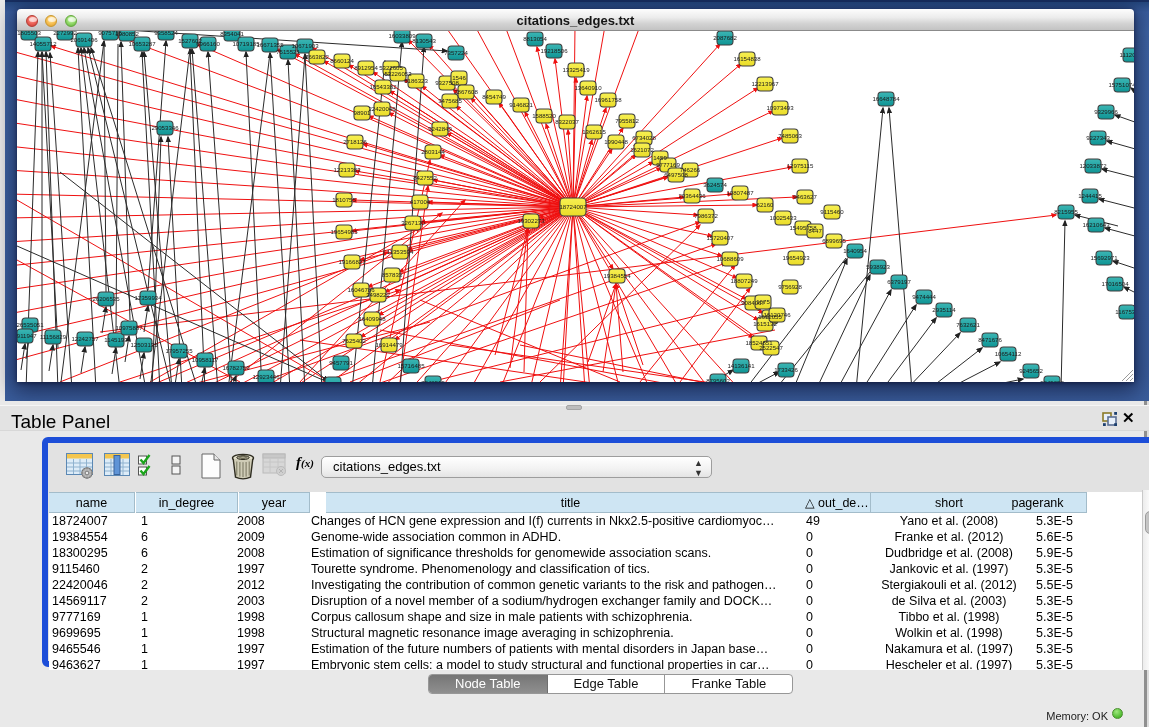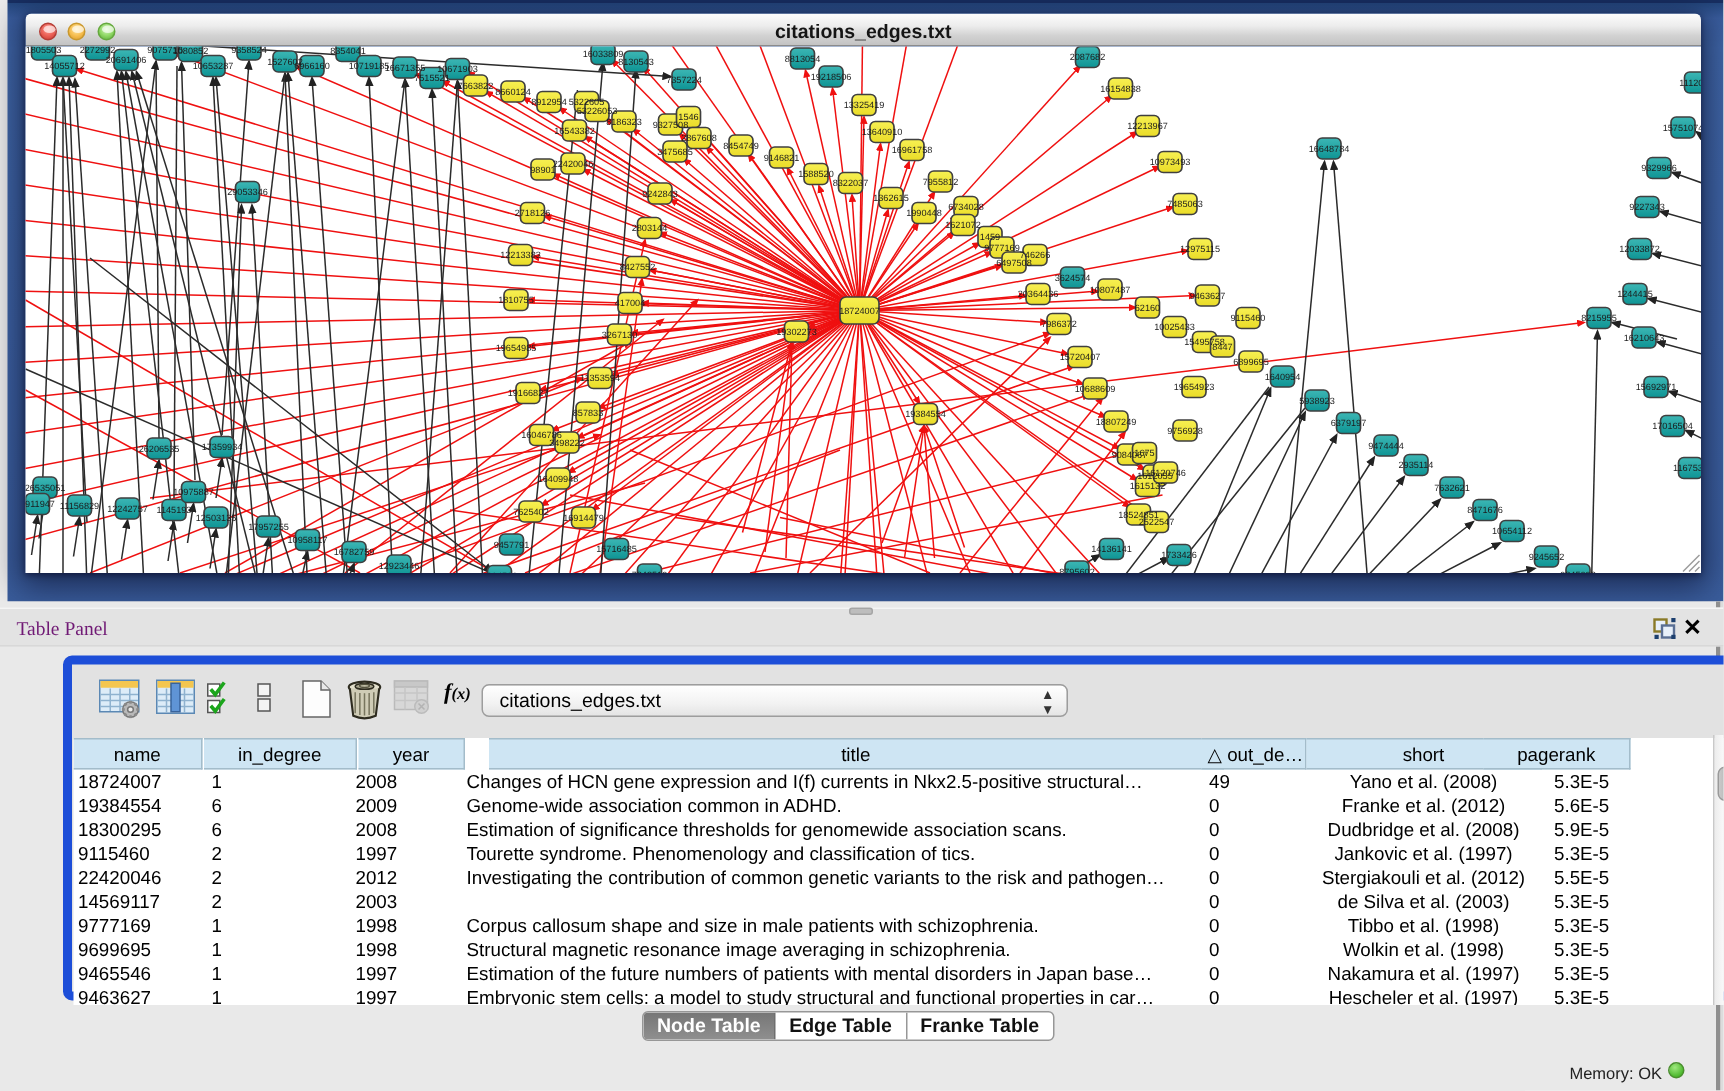--- a/index.html
+++ b/index.html
@@ -24,21 +24,21 @@
 .tl i { position:absolute; left:2px; top:1px; width:8px; height:5px; border-radius:50%;
   background:rgba(255,255,255,.65); }
 #b1 { left:9px;  background:radial-gradient(circle at 50% 35%,#ff9d94 0,#ea5f55 55%,#c33a30 100%); border:1px solid #b43c35;}
 #b2 { left:28px; background:radial-gradient(circle at 50% 35%,#ffe9a8 0,#f6bd4e 55%,#d79a2c 100%); border:1px solid #c9982e;}
 #b3 { left:48px; background:radial-gradient(circle at 50% 35%,#d6f7c4 0,#8ed763 55%,#5aa83c 100%); border:1px solid #65a83e;}
 
 
 #tp { position:absolute; left:0; top:401px; width:1149px; height:326px; background:#e9e9e9; }
 #tphead { position:absolute; left:0; top:4px; width:1149px; height:26px; background:#e3e3e3;
   border-top:1px solid #f5f5f5; border-bottom:1px solid #d8d8d8; }
-#tphead .t { position:absolute; left:11px; top:5px; font-size:13px; color:#701a75;font-family:Liberation Serif, serif; }
+#tphead .t { position:absolute; left:11px; top:5px; font-size:19px; color:#000000; }
 #grip { position:absolute; left:566px; top:-1px; width:16px; height:5px; border-radius:2px;
   background:#bdbdbd; border:1px solid #a5a5a5; }
 #xbtn { position:absolute; left:1122px; top:3px; font-size:15px; font-weight:bold; color:#000; }
 
 #content { position:absolute; left:14px; top:36px; width:1123px; height:230px;
   background:#e2e2e2; border:6px solid #1d4ed8; border-radius:6px;margin-left:28px; }
 
 
 #tbar { position:absolute; left:0; top:0; width:100%; height:44px; }
 .ic { position:absolute; top:9px; }
@@ -69,21 +69,21 @@
 
 #sb { position:absolute; right:2px; top:47px; width:15px; height:180px;
   background:linear-gradient(90deg,#ececec 0,#f8f8f8 40%,#f3f3f3 100%);
   border-left:1px solid #c9c9c9; }
 #sb .th { position:absolute; left:2px; top:21px; width:10px; height:23px; border-radius:5px;
   background:linear-gradient(90deg,#c9c9c9,#adadad); border:1px solid #9a9a9a; }
 
 
 #tabs { position:absolute; left:428px; top:273px; height:20px; display:flex;
   border:1px solid #979797; border-radius:4px; overflow:hidden; background:#fff; }
-#tabs div { height:18px; line-height:18px; padding:0 9px; font-size:13px; font-weight:bold; color:#111;
+#tabs div { height:18px; line-height:18px; padding:0 26px; font-size:13px; font-weight:normal; color:#111;
   border-right:1px solid #979797; }
 #tabs div:last-child { border-right:none; }
 #tabs .sel { background:linear-gradient(180deg,#767676,#8f8f8f); color:#fff;
   border-right:1px solid #6f6f6f; }
 #mem { position:absolute; right:41px; top:309px; font-size:11px; color:#222; }
 #memdot { position:absolute; right:26px; top:307px; width:11px; height:11px; border-radius:50%;
   background:radial-gradient(circle at 40% 30%,#9fe87e 0,#4fba30 70%,#3f9a26 100%);
   border:1px solid #4a8f2e; }
 svg text { font-family:"Liberation Sans",sans-serif; }
 </style></head>
@@ -713,21 +713,21 @@
           <div class="hc" style="left:190px;width:71px">year</div>
           <div class="hc" style="left:277px;width:490px">title</div>
           <div class="hc" style="left:752px;width:70px;text-align:left;padding-left:4px">△ out_de…</div>
           <div class="hc" style="left:822px;width:157px">short</div>
           <div class="hc" style="left:940px;width:98px">pagerank</div>
         </div>
 <div class="tr">
             <div class="c0">18724007</div>
             <div class="c1">1</div>
             <div class="c2">2008</div>
-            <div class="c3">Changes of HCN gene expression and I(f) currents in Nkx2.5-positive structural…</div>
+            <div class="c3">Changes of HCN gene expression and I(f) currents in Nkx2.5-positive cardiomyoc…</div>
             <div class="c4">49</div>
             <div class="c5">Yano et al. (2008)</div>
             <div class="c6">5.3E-5</div>
           </div>
 <div class="tr">
             <div class="c0">19384554</div>
             <div class="c1">6</div>
             <div class="c2">2009</div>
             <div class="c3">Genome-wide association common in ADHD.</div>
             <div class="c4">0</div>
@@ -758,20 +758,21 @@
             <div class="c2">2012</div>
             <div class="c3">Investigating the contribution of common genetic variants to the risk and pathogen…</div>
             <div class="c4">0</div>
             <div class="c5">Stergiakouli et al. (2012)</div>
             <div class="c6">5.5E-5</div>
           </div>
 <div class="tr">
             <div class="c0">14569117</div>
             <div class="c1">2</div>
             <div class="c2">2003</div>
+            <div class="c3">Disruption of a novel member of a sodium/hydrogen exchanger family and DOCK…</div>
             <div class="c4">0</div>
             <div class="c5">de Silva et al. (2003)</div>
             <div class="c6">5.3E-5</div>
           </div>
 <div class="tr">
             <div class="c0">9777169</div>
             <div class="c1">1</div>
             <div class="c2">1998</div>
             <div class="c3">Corpus callosum shape and size in male patients with schizophrenia.</div>
             <div class="c4">0</div>

